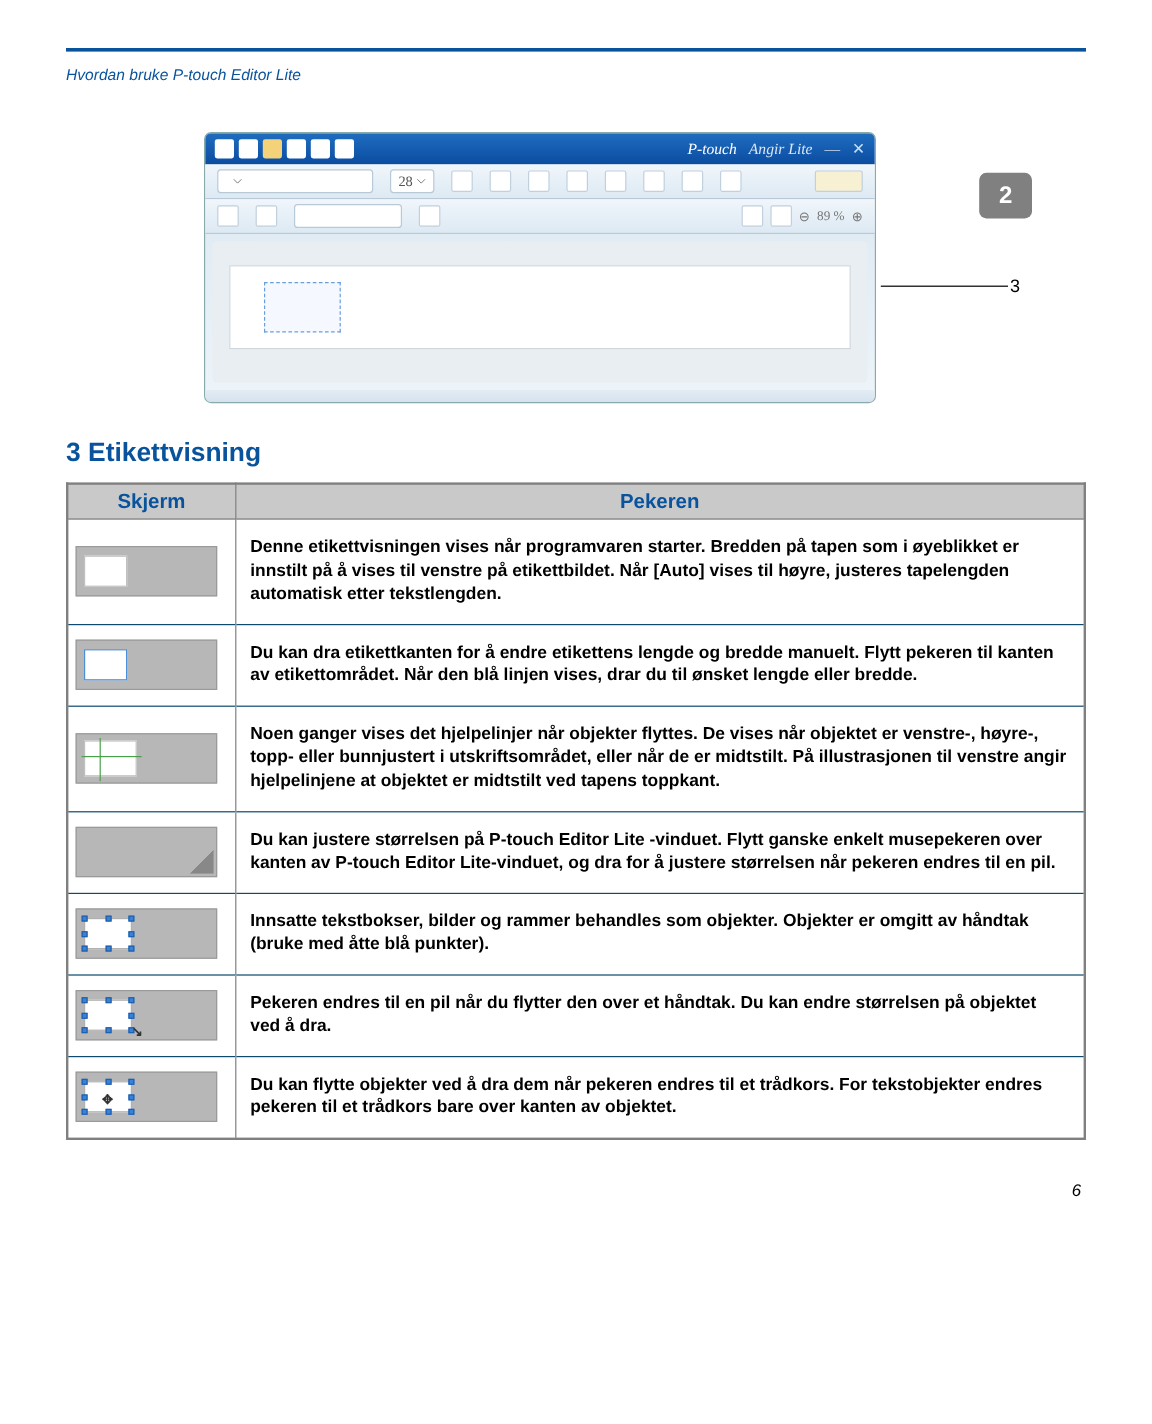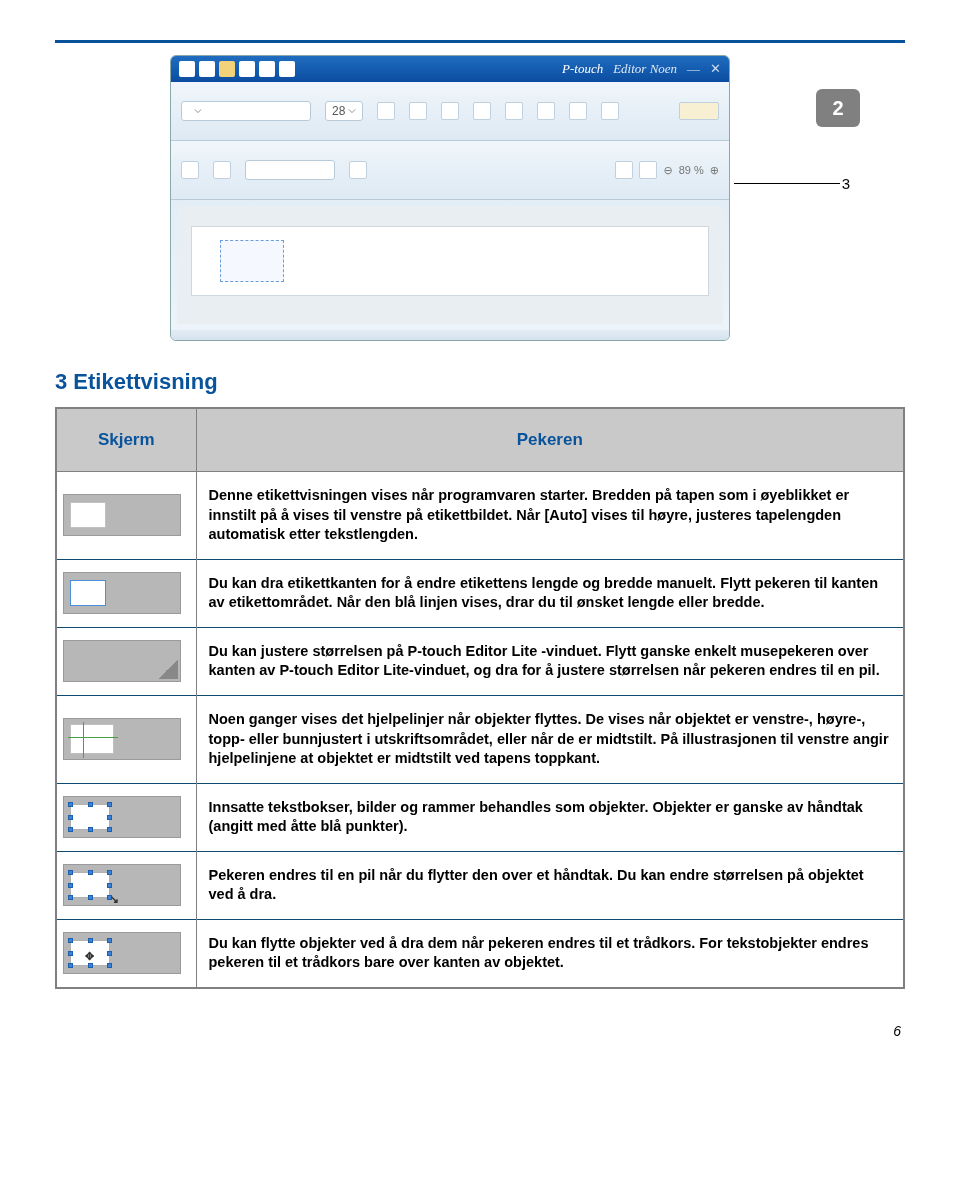--- a/index.html
+++ b/index.html
@@ -51,26 +51,27 @@
   .ss-title-left { display:flex; gap:4px; }
   .ss-sq { width:16px; height:16px; background:#fff; border-radius:2px; }
   .ss-title-right {
     color:#fff; font-style:italic; font-family:cursive; font-size:13px;
     display:flex; align-items:center; gap:10px;
   }
   .ss-title-right .ctl { color:#cde; font-style:normal; }
   .ss-toolbar {
     background: linear-gradient(#f0f6fb,#dde9f3);
     border-bottom:1px solid #b8cad8;
-    padding:19px 10px;
+    padding:4px 10px;
     display:flex;
     align-items:center;
     gap:14px;
     font-size:12px;
     color:#555;
+    font-family:Liberation Serif, serif;
   }
   .ss-field {
     display:inline-flex; align-items:center; gap:3px;
     background:#fff; border:1px solid #b8cad8; border-radius:3px;
     padding:2px 6px; height:20px;
   }
   .ss-field svg{width:8px;height:8px;}
   .ss-icons { margin-left:auto; display:flex; gap:6px; align-items:center; color:#777; font-size:11px;}
   .ss-icon { width:18px; height:18px; border:1px solid #c0d0de; background:#fff; border-radius:2px;}
   .ss-canvas {
@@ -129,21 +130,21 @@
     width:100%;
     border-collapse:collapse;
     border:2px solid #808080;
   }
   table.feature th {
     background:#c9c9c9;
     color:#09539d;
     font-weight:bold;
     font-size:17px;
     text-align:center;
-    padding:21px;
+    padding:4px;
     border-right:1px solid #808080;
     border-bottom:1.5px solid #808080;
   }
   table.feature td {
     border-top:1px solid #0c4a6e;
     border-right:1px solid #808080;
     padding:14px 12px;
     vertical-align:middle;
     font-size:14.5px;
     line-height:1.35;
@@ -210,39 +211,40 @@
     margin-top:34px;
     padding-right:4px;
   }
   .lite-label { opacity:.85; }
 </style>
 </head>
 <body>
 
 <div class="page">
   <div class="top-rule"></div>
+  <div class="breadcrumb">Hvordan bruke P-touch Editor Lite</div>
 
   <div class="screenshot-wrap">
     <div class="page-badge">2</div>
     <div class="callout-line"></div>
     <div class="callout-label">3</div>
 
     <div class="screenshot">
       <div class="ss-title">
         <div class="ss-title-left">
           <span class="ss-sq"></span>
           <span class="ss-sq"></span>
           <span class="ss-sq" style="background:#f3d27a"></span>
           <span class="ss-sq"></span>
           <span class="ss-sq"></span>
           <span class="ss-sq"></span>
         </div>
         <div class="ss-title-right">
           <span>P-touch</span>
-          <span class="lite-label">Editor Noen</span>
+          <span class="lite-label">Angir Lite</span>
           <span class="ctl">—</span>
           <span class="ctl">✕</span>
         </div>
       </div>
 
       <div class="ss-toolbar">
         <span class="ss-field" style="width:130px;">
             <span>&nbsp;</span>
             <svg viewBox="0 0 10 10">
               <path d="M1 3l4 4 4-4" fill="none" stroke="#777"></path>
@@ -311,50 +313,50 @@
     <tr>
       <td>
             <div class="thumb">
               <div class="whitebox" style="border:1.5px solid #4b8fd8"></div>
             </div>
           </td>
       <td>Du kan dra etikettkanten for å endre etikettens lengde og bredde manuelt. Flytt pekeren til kanten av etikettområdet. Når den blå linjen vises, drar du til ønsket lengde eller bredde.</td>
     </tr>
     <tr>
       <td>
+            <div class="thumb guidelines">
+              <div class="gl"></div>
+            </div>
+          </td>
+      <td>Noen ganger vises det hjelpelinjer når objekter flyttes. De vises når objektet er venstre-, høyre-, topp- eller bunnjustert i utskriftsområdet, eller når de er midtstilt. På illustrasjonen til venstre angir hjelpelinjene at objektet er midtstilt ved tapens toppkant.</td>
+    </tr>
+    <tr>
+      <td>
             <div class="thumb resize-corner">
               <div class="corner"></div>
             </div>
           </td>
       <td>Du kan justere størrelsen på P-touch Editor Lite -vinduet. Flytt ganske enkelt musepekeren over kanten av P-touch Editor Lite-vinduet, og dra for å justere størrelsen når pekeren endres til en pil.</td>
-    </tr>
-    <tr>
-      <td>
-            <div class="thumb guidelines">
-              <div class="gl"></div>
-            </div>
-          </td>
-      <td>Noen ganger vises det hjelpelinjer når objekter flyttes. De vises når objektet er venstre-, høyre-, topp- eller bunnjustert i utskriftsområdet, eller når de er midtstilt. På illustrasjonen til venstre angir hjelpelinjene at objektet er midtstilt ved tapens toppkant.</td>
     </tr>
     <tr>
       <td>
             <div class="thumb handles">
               <div class="box">
                 <div class="hdot h1"></div>
                 <div class="hdot h2"></div>
                 <div class="hdot h3"></div>
                 <div class="hdot h4"></div>
                 <div class="hdot h5"></div>
                 <div class="hdot h6"></div>
                 <div class="hdot h7"></div>
                 <div class="hdot h8"></div>
               </div>
             </div>
           </td>
-      <td>Innsatte tekstbokser, bilder og rammer behandles som objekter. Objekter er ganske av håndtak (angitt med åtte blå punkter).</td>
+      <td>Innsatte tekstbokser, bilder og rammer behandles som objekter. Objekter er omgitt av håndtak (bruke med åtte blå punkter).</td>
     </tr>
     <tr>
       <td>
             <div class="thumb handles">
               <div class="box">
                 <div class="hdot h1"></div>
                 <div class="hdot h2"></div>
                 <div class="hdot h3"></div>
                 <div class="hdot h4"></div>
                 <div class="hdot h5"></div>

